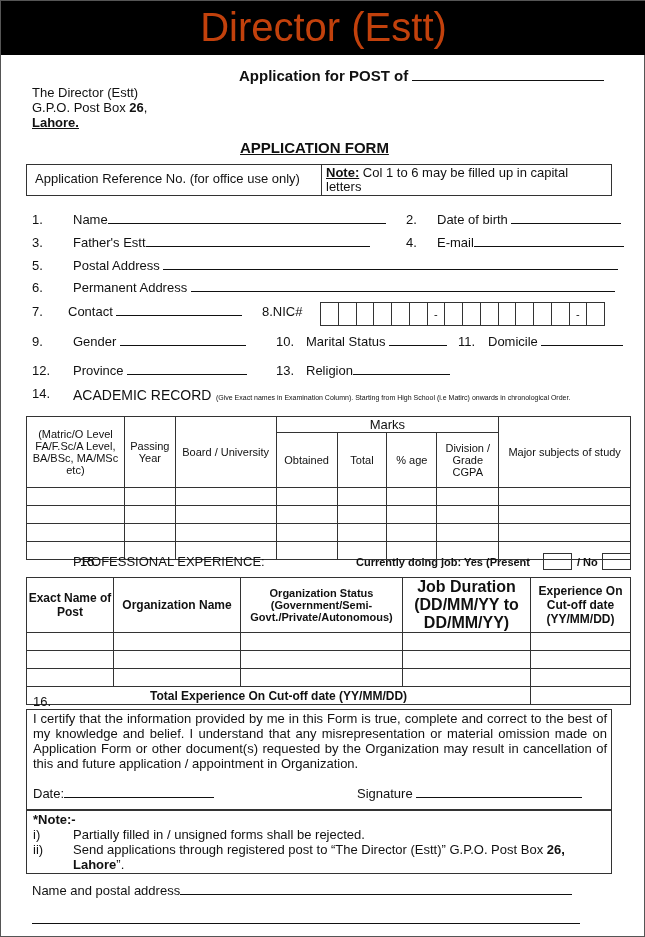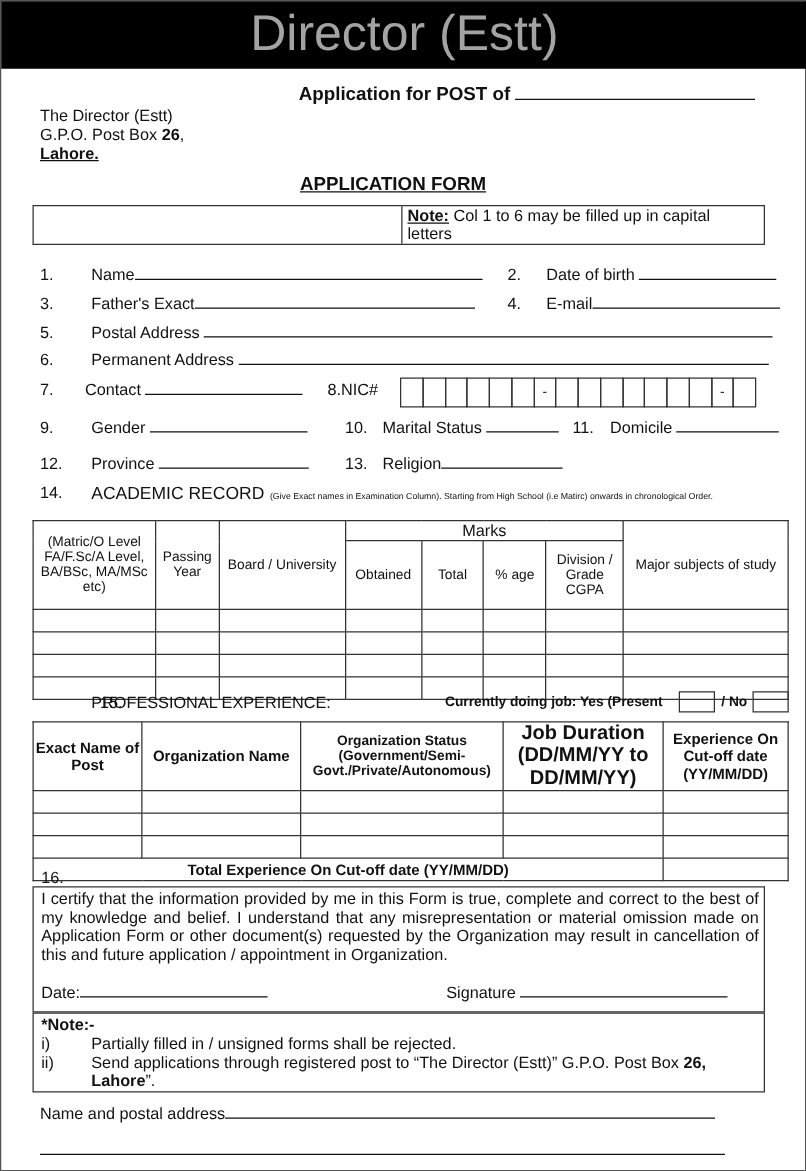--- a/index.html
+++ b/index.html
@@ -1,18 +1,18 @@
 <!DOCTYPE html>
 <html><head>
 <meta charset="utf-8">
 <style>
   * { box-sizing: border-box; margin: 0; padding: 0; }
   body { width: 645px; height: 937px; background: #fff; font-family: "Liberation Sans", sans-serif; color: #111; position: relative; overflow: hidden; }
   .page { position: absolute; left: 0; top: 0; width: 645px; height: 937px; border: 1px solid #555; }
-  .banner { position: absolute; left: 0; top: 0; width: 645px; height: 54px; background: #000; color: #a3a3a3; font-size: 40px; text-align: center; line-height: 52px; }
+  .banner { position: absolute; left: 0; top: 0; width: 645px; height: 54px; background: #000; color: #c2410c; font-size: 40px; text-align: center; line-height: 52px; }
   .abs { position: absolute; white-space: nowrap; }
   .ul { display: inline-block; border-bottom: 1.5px solid #111; vertical-align: baseline; }
   .f13 { font-size: 13px; }
   .f14 { font-size: 14px; }
   .bold { font-weight: bold; }
   .u { text-decoration: underline; }
   .box { position: absolute; border: 1px solid #333; }
   table { border-collapse: collapse; position: absolute; }
   td, th { border: 1px solid #333; font-weight: normal; text-align: center; vertical-align: middle; font-size: 11px; }
   .nic { position: absolute; top: 301px; left: 320px; display: flex; }
@@ -34,31 +34,32 @@
 
   <div class="abs f13" style="left:31px;top:84px;line-height:15px;">
     <div>The Director (Estt)</div>
     <div><span>G.P.O. Post Box </span><b>26</b><span>,</span></div>
     <div class="bold u">Lahore.</div>
   </div>
 
   <div class="abs bold u" style="left:239px;top:138px;font-size:15px;">APPLICATION FORM</div>
 
   <div class="box" style="left:25px;top:163px;width:586px;height:32px;">
+    <div class="abs f13" style="left:8px;top:6px;">Application Reference No. (for office use only)</div>
     <div style="position:absolute;left:294px;top:0;width:1px;height:30px;background:#333;"></div>
     <div class="abs f13" style="left:299px;top:1px;width:280px;white-space:normal;line-height:14px;"><b class="u">Note:</b><span> Col 1 to 6 may be filled up in capital letters</span></div>
   </div>
 
   <div class="abs f13" style="left:31px;top:211px;">1.</div>
   <div class="abs f13" style="left:72px;top:211px;"><span>Name</span><span class="ul" style="width:278px;"></span></div>
   <div class="abs f13" style="left:405px;top:211px;">2.</div>
   <div class="abs f13" style="left:436px;top:211px;"><span>Date of birth</span> <span class="ul" style="width:110px;"></span></div>
 
   <div class="abs f13" style="left:31px;top:234px;">3.</div>
-  <div class="abs f13" style="left:72px;top:234px;"><span>Father's Exact</span><span class="ul" style="width:224px;"></span></div>
+  <div class="abs f13" style="left:72px;top:234px;"><span>Father's Estt</span><span class="ul" style="width:224px;"></span></div>
   <div class="abs f13" style="left:405px;top:234px;">4.</div>
   <div class="abs f13" style="left:436px;top:234px;"><span>E-mail</span><span class="ul" style="width:150px;"></span></div>
 
   <div class="abs f13" style="left:31px;top:257px;">5.</div>
   <div class="abs f13" style="left:72px;top:257px;"><span>Postal Address</span> <span class="ul" style="width:455px;"></span></div>
 
   <div class="abs f13" style="left:31px;top:279px;">6.</div>
   <div class="abs f13" style="left:72px;top:279px;"><span>Permanent Address</span> <span class="ul" style="width:424px;"></span></div>
 
   <div class="abs f13" style="left:31px;top:303px;">7.</div>

